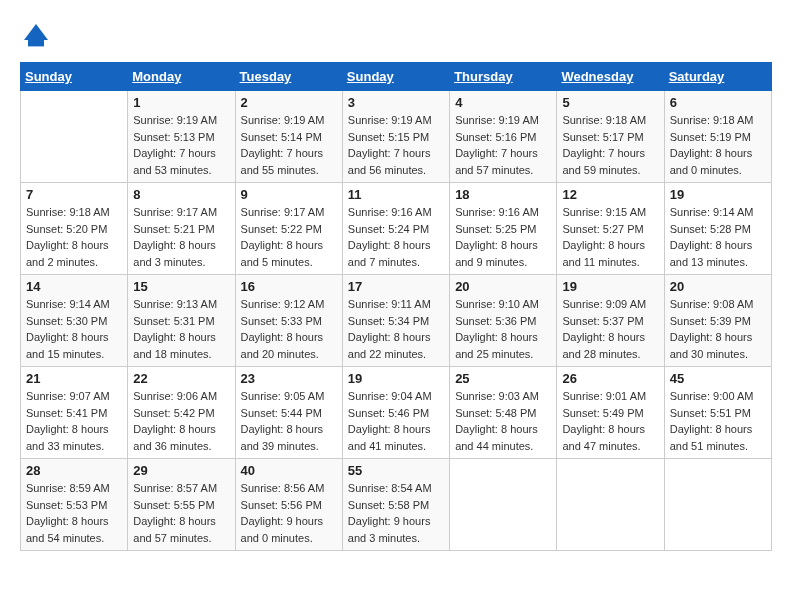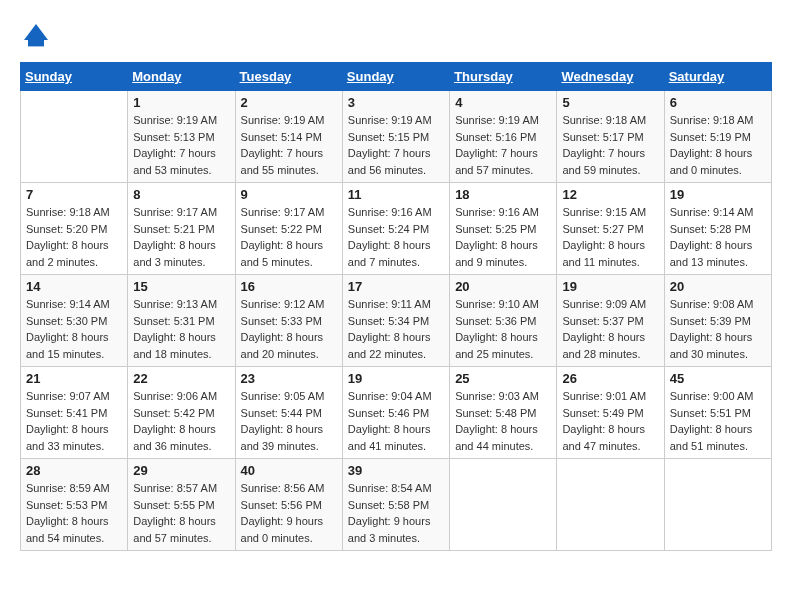--- a/index.html
+++ b/index.html
@@ -241,21 +241,21 @@
         </td>
         <td>
           <div class="day-number">29</div>
           <div class="day-info">Sunrise: 8:57 AM<br>Sunset: 5:55 PM<br>Daylight: 8 hours and 57 minutes.</div>
         </td>
         <td>
           <div class="day-number">40</div>
           <div class="day-info">Sunrise: 8:56 AM<br>Sunset: 5:56 PM<br>Daylight: 9 hours and 0 minutes.</div>
         </td>
         <td>
-          <div class="day-number">39</div>
+          <div class="day-number">55</div>
           <div class="day-info">Sunrise: 8:54 AM<br>Sunset: 5:58 PM<br>Daylight: 9 hours and 3 minutes.</div>
         </td>
         <td class="empty-cell"></td>
         <td class="empty-cell"></td>
         <td class="empty-cell"></td>
       </tr>
     </tbody>
 </table>
 
 </body></html>

